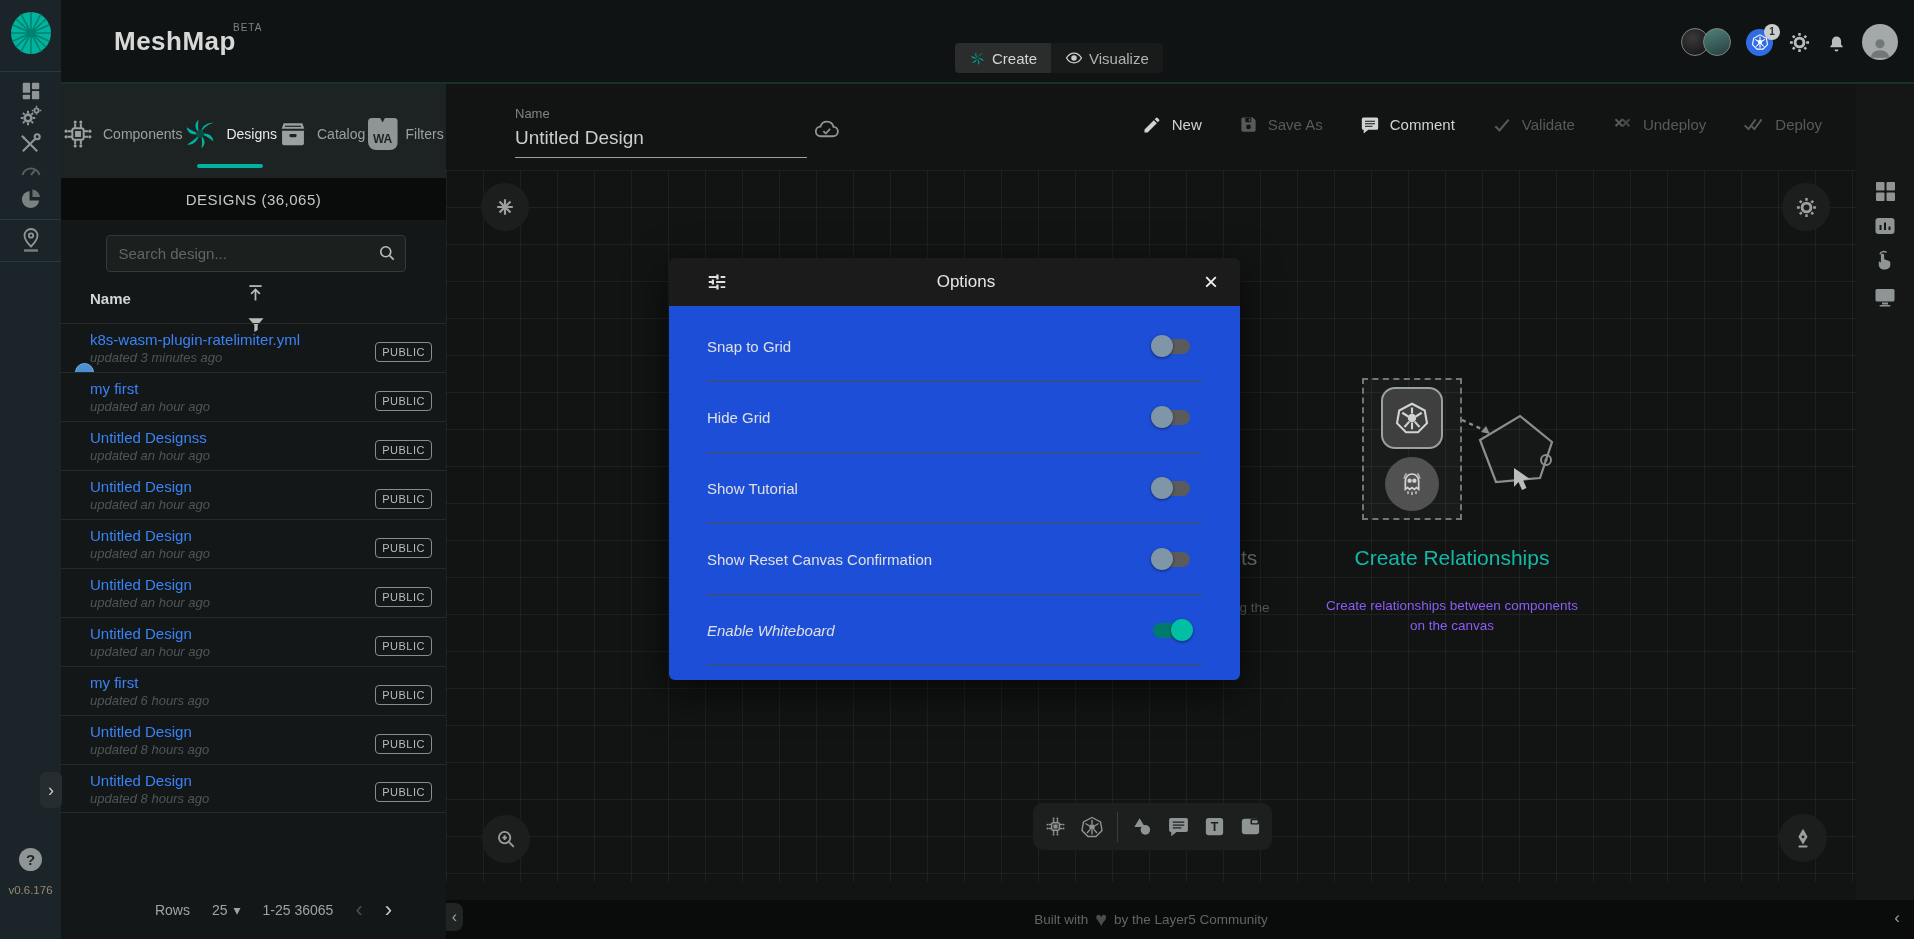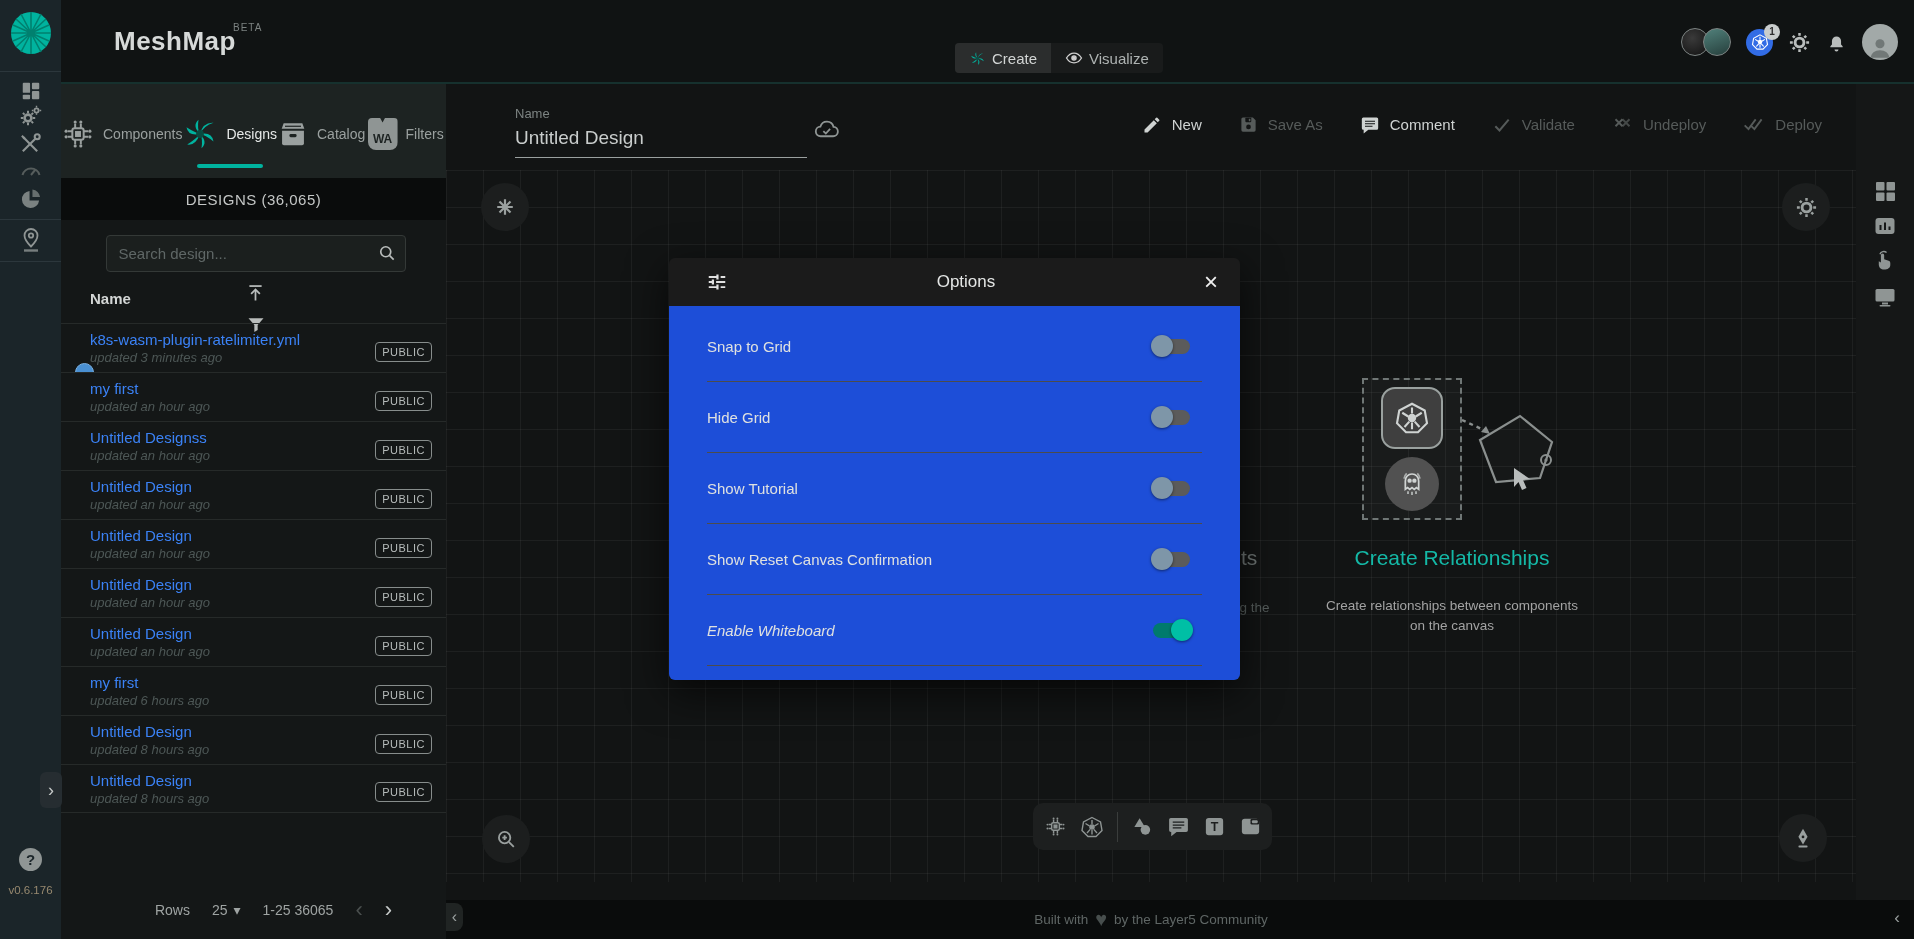--- a/index.html
+++ b/index.html
@@ -79,21 +79,21 @@
   .tbtn.disabled { color:#565b5a; cursor:default; }
   .tb-ic { display:flex; }
   .circle-btn { position:absolute; width:48px; height:48px; border-radius:50%; background:#1c1e1e; color:#9aa09f; display:flex; align-items:center; justify-content:center; cursor:pointer; }
   .dock { position:absolute; left:587px; top:719px; width:239px; height:47px; background:#1d1f1f; border-radius:10px; display:flex; align-items:center; justify-content:center; gap:13px; color:#8f9594; }
   .dock .dk { display:flex; cursor:pointer; }
   .dock .dsep { width:1px; height:30px; background:#3a3d3c; }
   .hint-box { position:absolute; left:916px; top:294px; width:100px; height:142px; border:2px dashed #6f7675; background:rgba(255,255,255,.03); display:flex; flex-direction:column; align-items:center; justify-content:space-between; padding:7px 0; }
   .hint-k8s { width:62px; height:62px; background:#3f3f3f; border:2px solid #9aa19f; border-radius:14px; display:flex; align-items:center; justify-content:center; color:#cfd3d2; }
   .hint-squid { width:54px; height:54px; background:#515151; border-radius:50%; display:flex; align-items:center; justify-content:center; color:#d0d4d3; }
   .hint-title { position:absolute; left:886px; top:462px; width:240px; text-align:center; font-size:21px; color:#14b8a6; }
-  .hint-body { position:absolute; left:876px; top:512px; width:260px; text-align:center; font-size:13.5px; line-height:1.5; color:#a3a3a3; }
+  .hint-body { position:absolute; left:876px; top:512px; width:260px; text-align:center; font-size:13.5px; line-height:1.5; color:#8b5cf6; }
   .frag-title { position:absolute; left:795px; top:462px; font-size:21px; color:#6d7473; }
   .frag-body { position:absolute; left:786px; top:516px; font-size:13.5px; color:#575e5d; }
   .connector { position:absolute; left:1014px; top:330px; color:#8a8f8e; }
   .pentagon-wrap { position:absolute; left:1026px; top:328px; color:#8a8f8e; }
 
   
   .rightbar { position:absolute; right:0; top:84px; width:58px; height:816px; background:#151717; z-index:4; }
   .rb-item { position:absolute; left:0; width:58px; display:flex; justify-content:center; color:#8f9594; cursor:pointer; }
 
   

